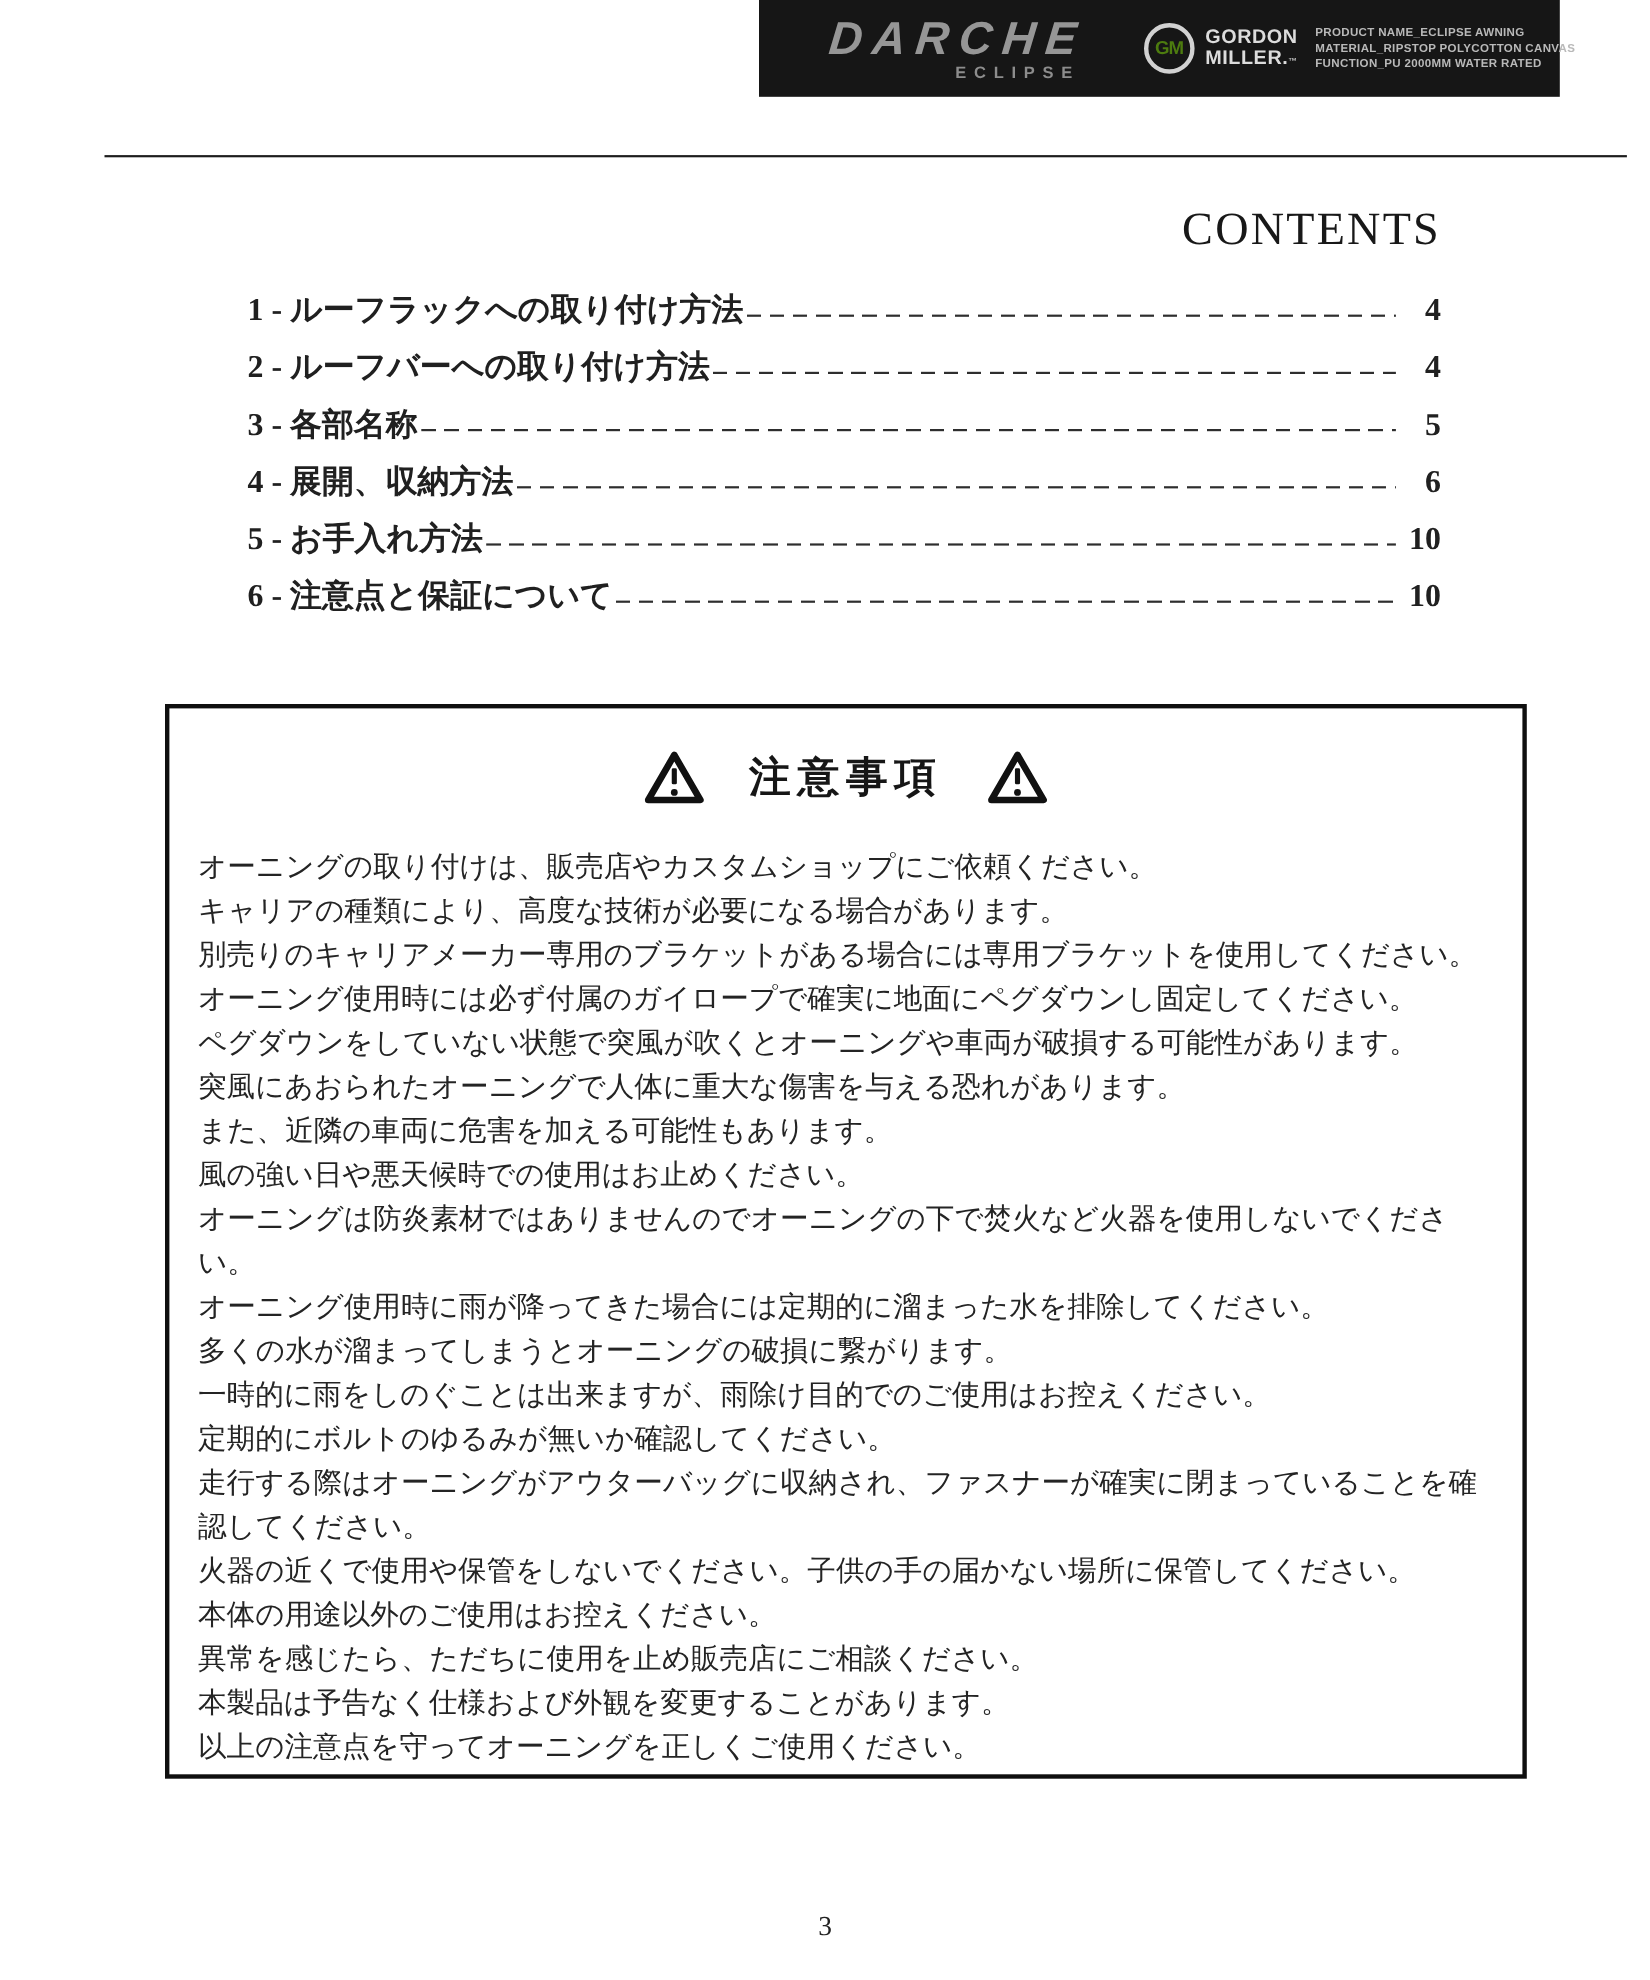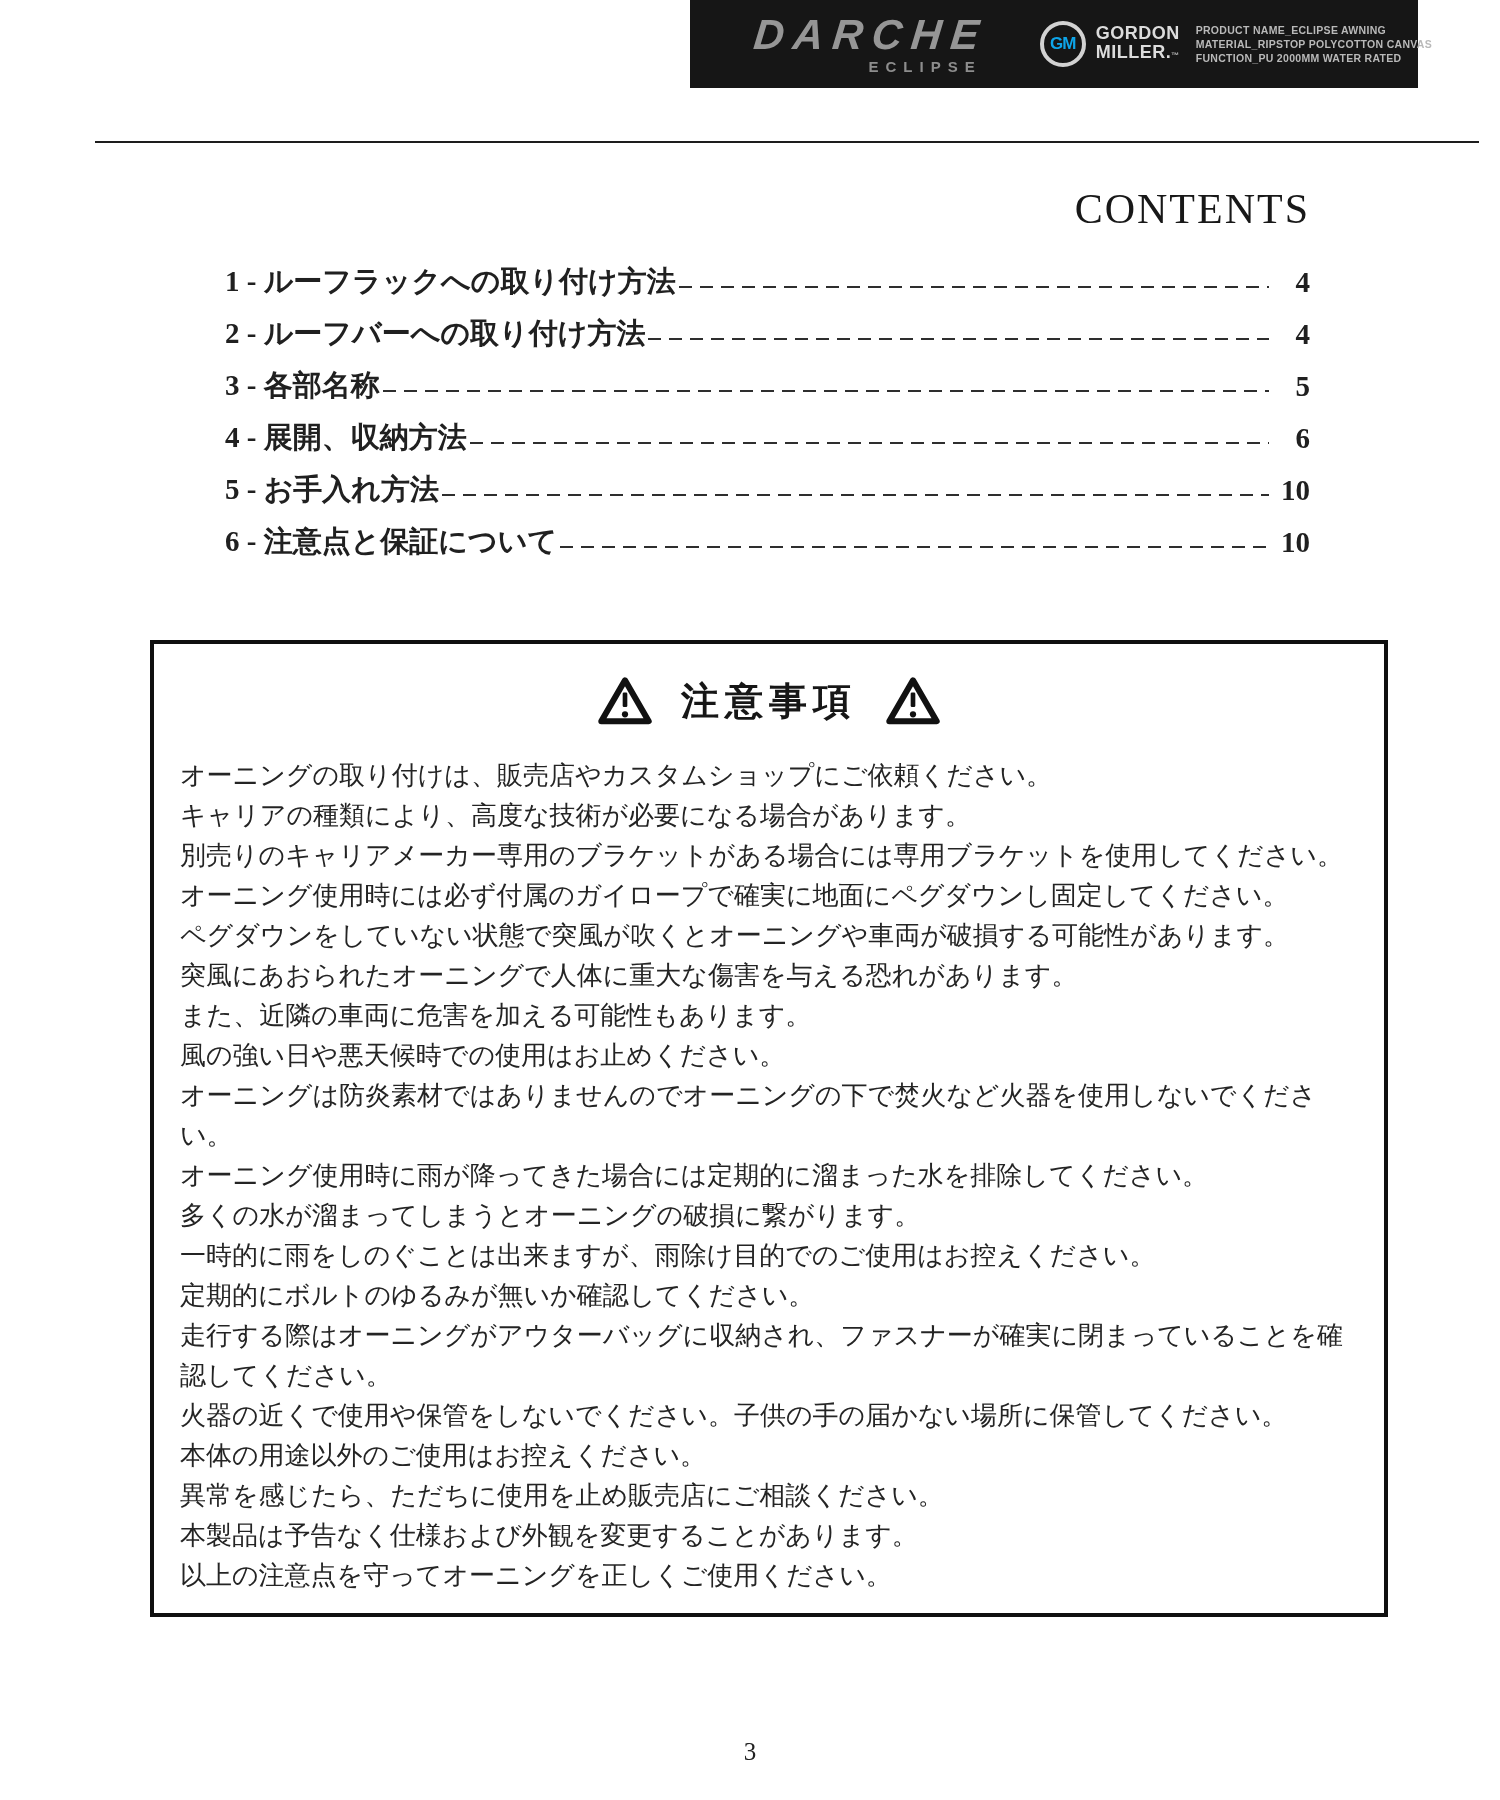--- a/index.html
+++ b/index.html
@@ -33,21 +33,21 @@
     font-family: "Liberation Sans", sans-serif;
     font-weight: bold; font-size: 15px; letter-spacing: 7px;
     color: #8d8d8d; text-align: right; margin-top: 3px; padding-right: 6px;
     line-height: 1;
   }
   .gm { display: flex; align-items: center; margin-left: 52px; }
   .gm-circle {
     width: 46px; height: 46px; border: 4px solid #d2d2d2; border-radius: 50%;
     display: flex; align-items: center; justify-content: center;
     font-family: "Liberation Sans", sans-serif; font-weight: bold;
-    font-size: 17px; color: #0ea5e9; letter-spacing: -1px;
+    font-size: 17px; color: #4d7c0f; letter-spacing: -1px;
     flex: 0 0 auto;
   }
   .gm-name {
     margin-left: 10px;
     font-family: "Liberation Sans", sans-serif; font-weight: bold;
     font-size: 18px; line-height: 19px; color: #dcdcdc;
     letter-spacing: 0.5px; text-align: center; white-space: nowrap;
   }
   .gm-name .tm { font-size: 8px; vertical-align: baseline; color: #bcbcbc; }
   .prodinfo {
@@ -82,21 +82,21 @@
   
   .warnbox {
     position: absolute; left: 150px; top: 640px; width: 1238px; height: 977px;
     border: 4px solid #0f0f0f; background: #fff;
   }
   .warn-title-row {
     margin-top: 32px;
     display: flex; align-items: center; justify-content: center; gap: 28px;
   }
   .warn-title {
-    margin: 0; font-size: 38px; font-weight: 600; color: #161616;
+    margin: 12px; font-size: 38px; font-weight: 600; color: #161616;
     letter-spacing: 6px; line-height: 1;
   }
   .warn-icon { display: block; }
   .warn-body {
     margin: 30px 24px 0 26px;
     font-size: 26px; line-height: 40px; color: #242424;
   }
   .warn-body p { margin: 0; }
 
   

